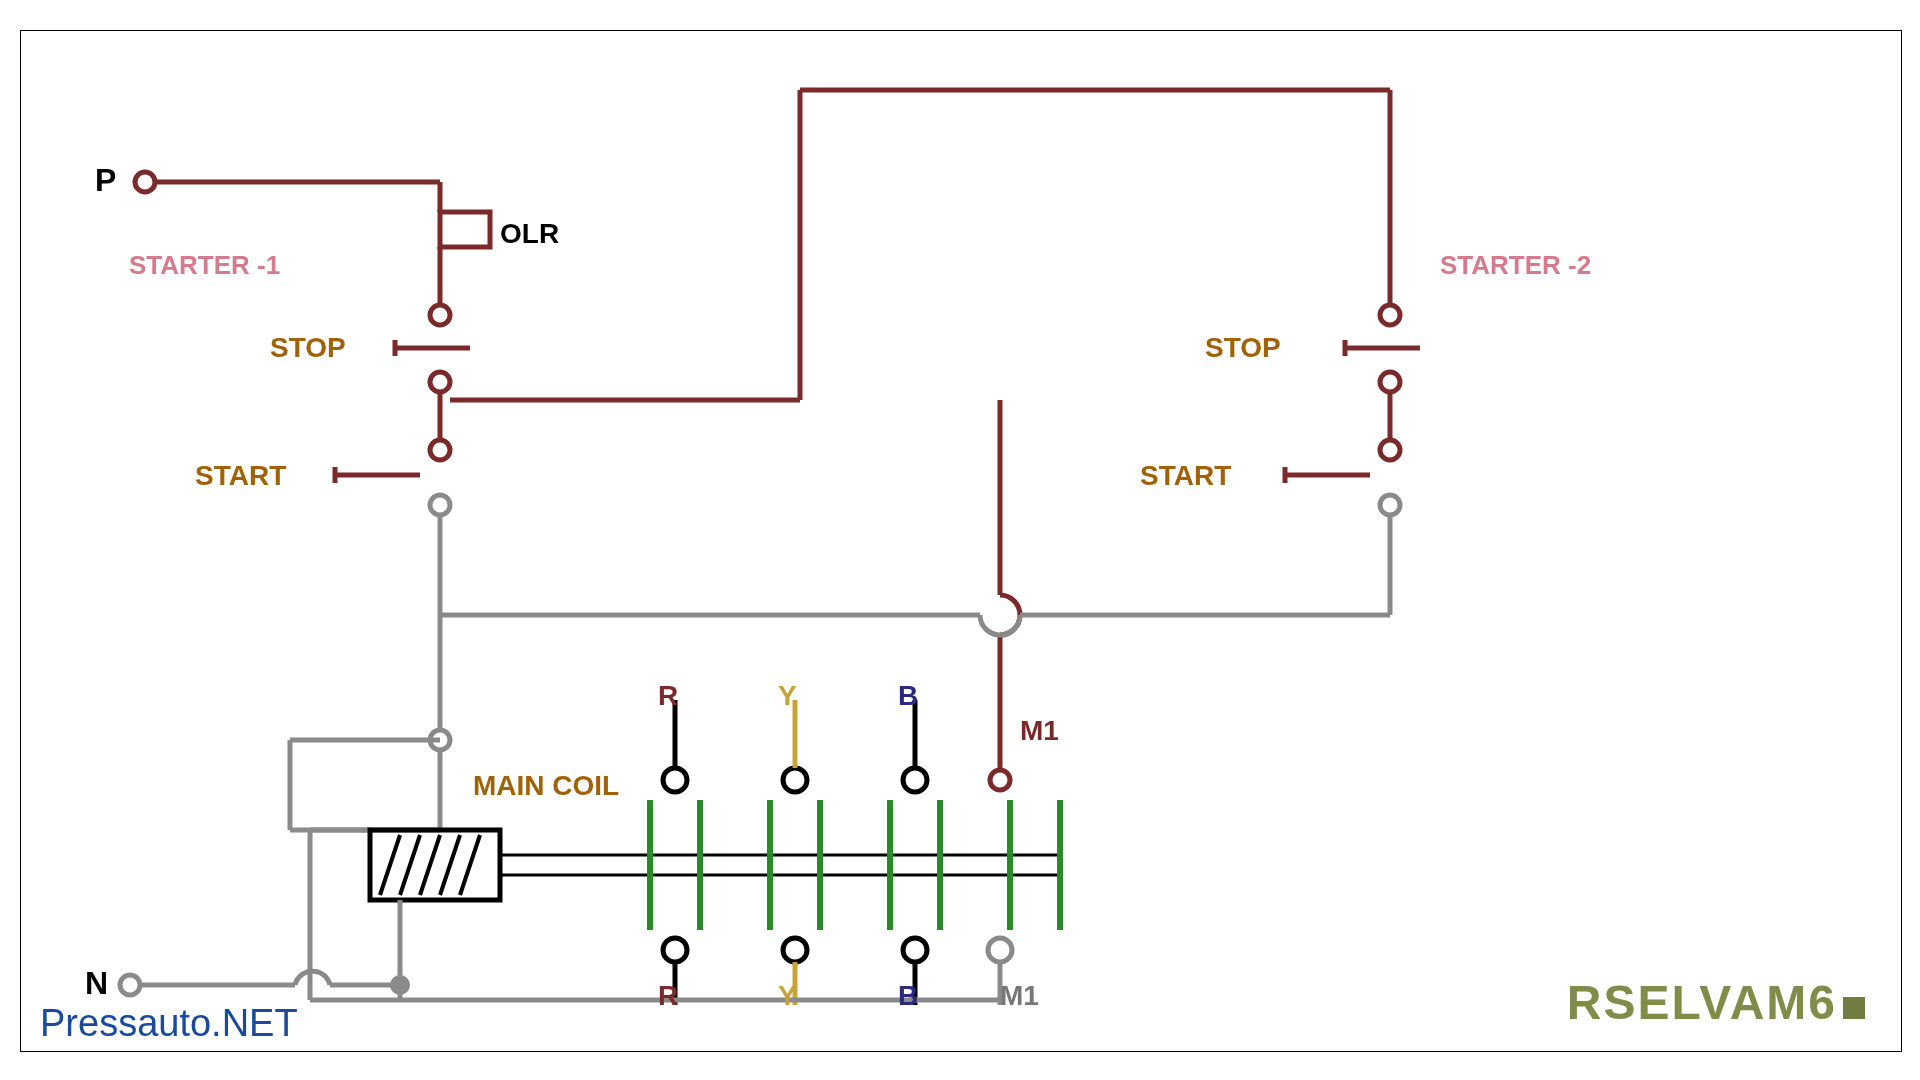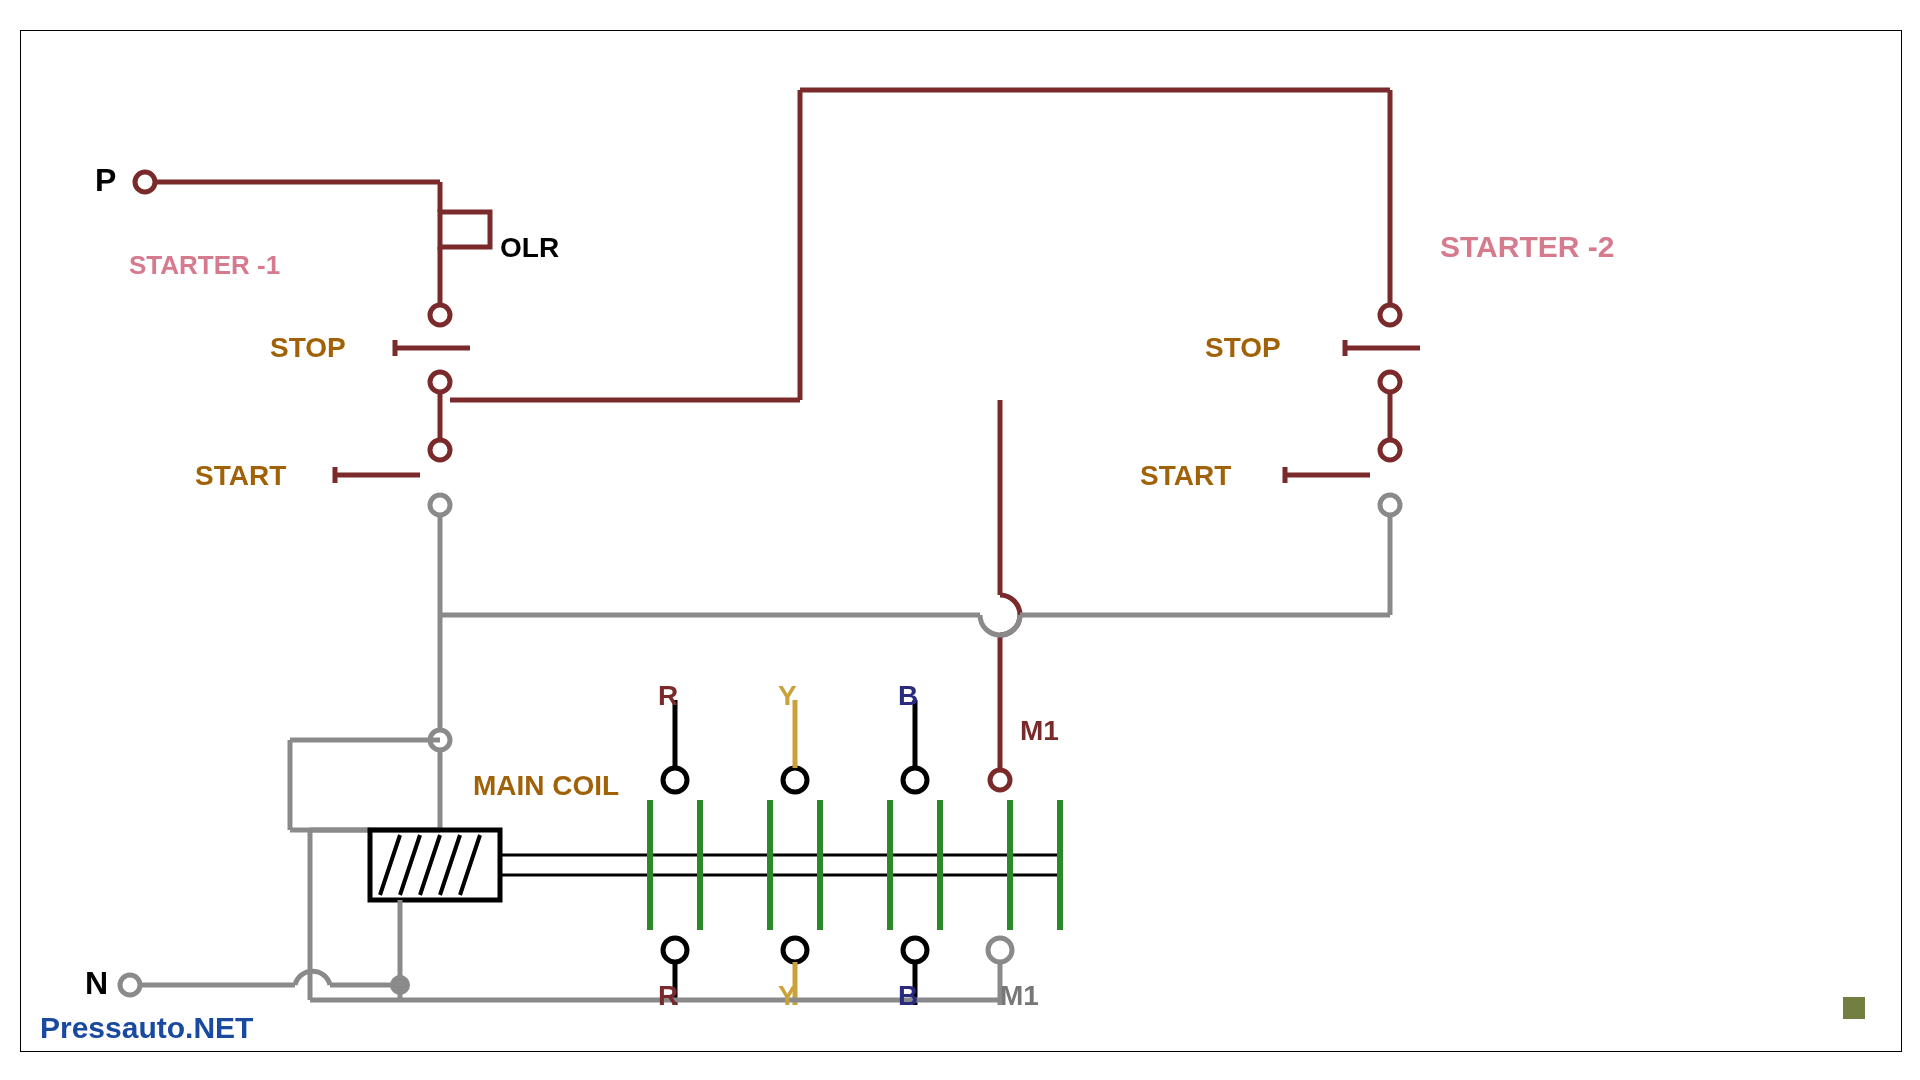--- a/index.html
+++ b/index.html
@@ -8,21 +8,21 @@
   .lbl{position:absolute;font-weight:bold;font-size:28px}
   .teal{color:#a16207}
   .pink{color:#d67a8e}
   .maroon{color:#7a2a2a}
   .navy{color:#2a2a80}
   .gold{color:#c9a23a}
   .gray{color:#777}
   .black{color:#000}
   .watermark{position:absolute;right:55px;bottom:50px;font-weight:900;font-size:48px;letter-spacing:2px;color:#6a7a2a;opacity:.85}
   .watermark .sq{display:inline-block;width:22px;height:22px;background:#5a6820;margin-left:6px;vertical-align:baseline}
-  .source{position:absolute;left:40px;bottom:35px;font-size:30px;font-weight:bold;color:#1a4aa0}
+  .source{position:absolute;left:40px;bottom:35px;font-size:38px;font-weight:normal;color:#1a4aa0}
 </style>
 </head>
 <body>
 
 <div class="frame"></div>
 
 <svg width="1920" height="1080">
 
   <circle cx="145" cy="182" r="10" fill="none" stroke="#7a2a2a" stroke-width="5"></circle>
   <line x1="155" y1="182" x2="440" y2="182" stroke="#7a2a2a" stroke-width="5"></line>
@@ -127,33 +127,33 @@
   <path d="M 295 985 A 18 18 0 0 1 330 985" fill="none" stroke="#8a8a8a" stroke-width="5"></path>
   <line x1="330" y1="985" x2="400" y2="985" stroke="#8a8a8a" stroke-width="5"></line>
   <circle cx="400" cy="985" r="10" fill="#8a8a8a"></circle>
   <line x1="400" y1="900" x2="400" y2="985" stroke="#8a8a8a" stroke-width="5"></line>
   <line x1="400" y1="985" x2="400" y2="1000" stroke="#8a8a8a" stroke-width="5"></line>
   <line x1="310" y1="1000" x2="1000" y2="1000" stroke="#8a8a8a" stroke-width="5"></line>
 </svg>
 
 <span class="lbl black" style="left:95px;top:162px;font-size:32px">P</span>
 <span class="lbl black" style="left:85px;top:965px;font-size:32px">N</span>
-<span class="lbl black" style="left:500px;top:232px">OLR</span>
+<span class="lbl black" style="left:500px;top:218px">OLR</span>
 <span class="lbl pink" style="left:129px;top:250px;font-size:26px">STARTER -1</span>
-<span class="lbl pink" style="left:1440px;top:230px;font-size:30px">STARTER -2</span>
+<span class="lbl pink" style="left:1440px;top:250px;font-size:26px">STARTER -2</span>
 <span class="lbl teal" style="left:270px;top:332px">STOP</span>
 <span class="lbl teal" style="left:195px;top:460px">START</span>
 <span class="lbl teal" style="left:1205px;top:332px">STOP</span>
 <span class="lbl teal" style="left:1140px;top:460px">START</span>
 <span class="lbl teal" style="left:473px;top:770px">MAIN COIL</span>
 
 <span class="lbl maroon" style="left:658px;top:680px">R</span>
 <span class="lbl gold" style="left:778px;top:680px">Y</span>
 <span class="lbl navy" style="left:898px;top:680px">B</span>
 <span class="lbl maroon" style="left:1020px;top:715px">M1</span>
 
 <span class="lbl maroon" style="left:658px;top:980px">R</span>
 <span class="lbl gold" style="left:778px;top:980px">Y</span>
 <span class="lbl navy" style="left:898px;top:980px">B</span>
 <span class="lbl gray" style="left:1000px;top:980px">M1</span>
 
-<div class="watermark"><span class="sq"></span></div>
+<div class="watermark"><span>RSELVAM6</span><span class="sq"></span></div>
 <div class="source">Pressauto.NET</div>
 
 </body></html>

